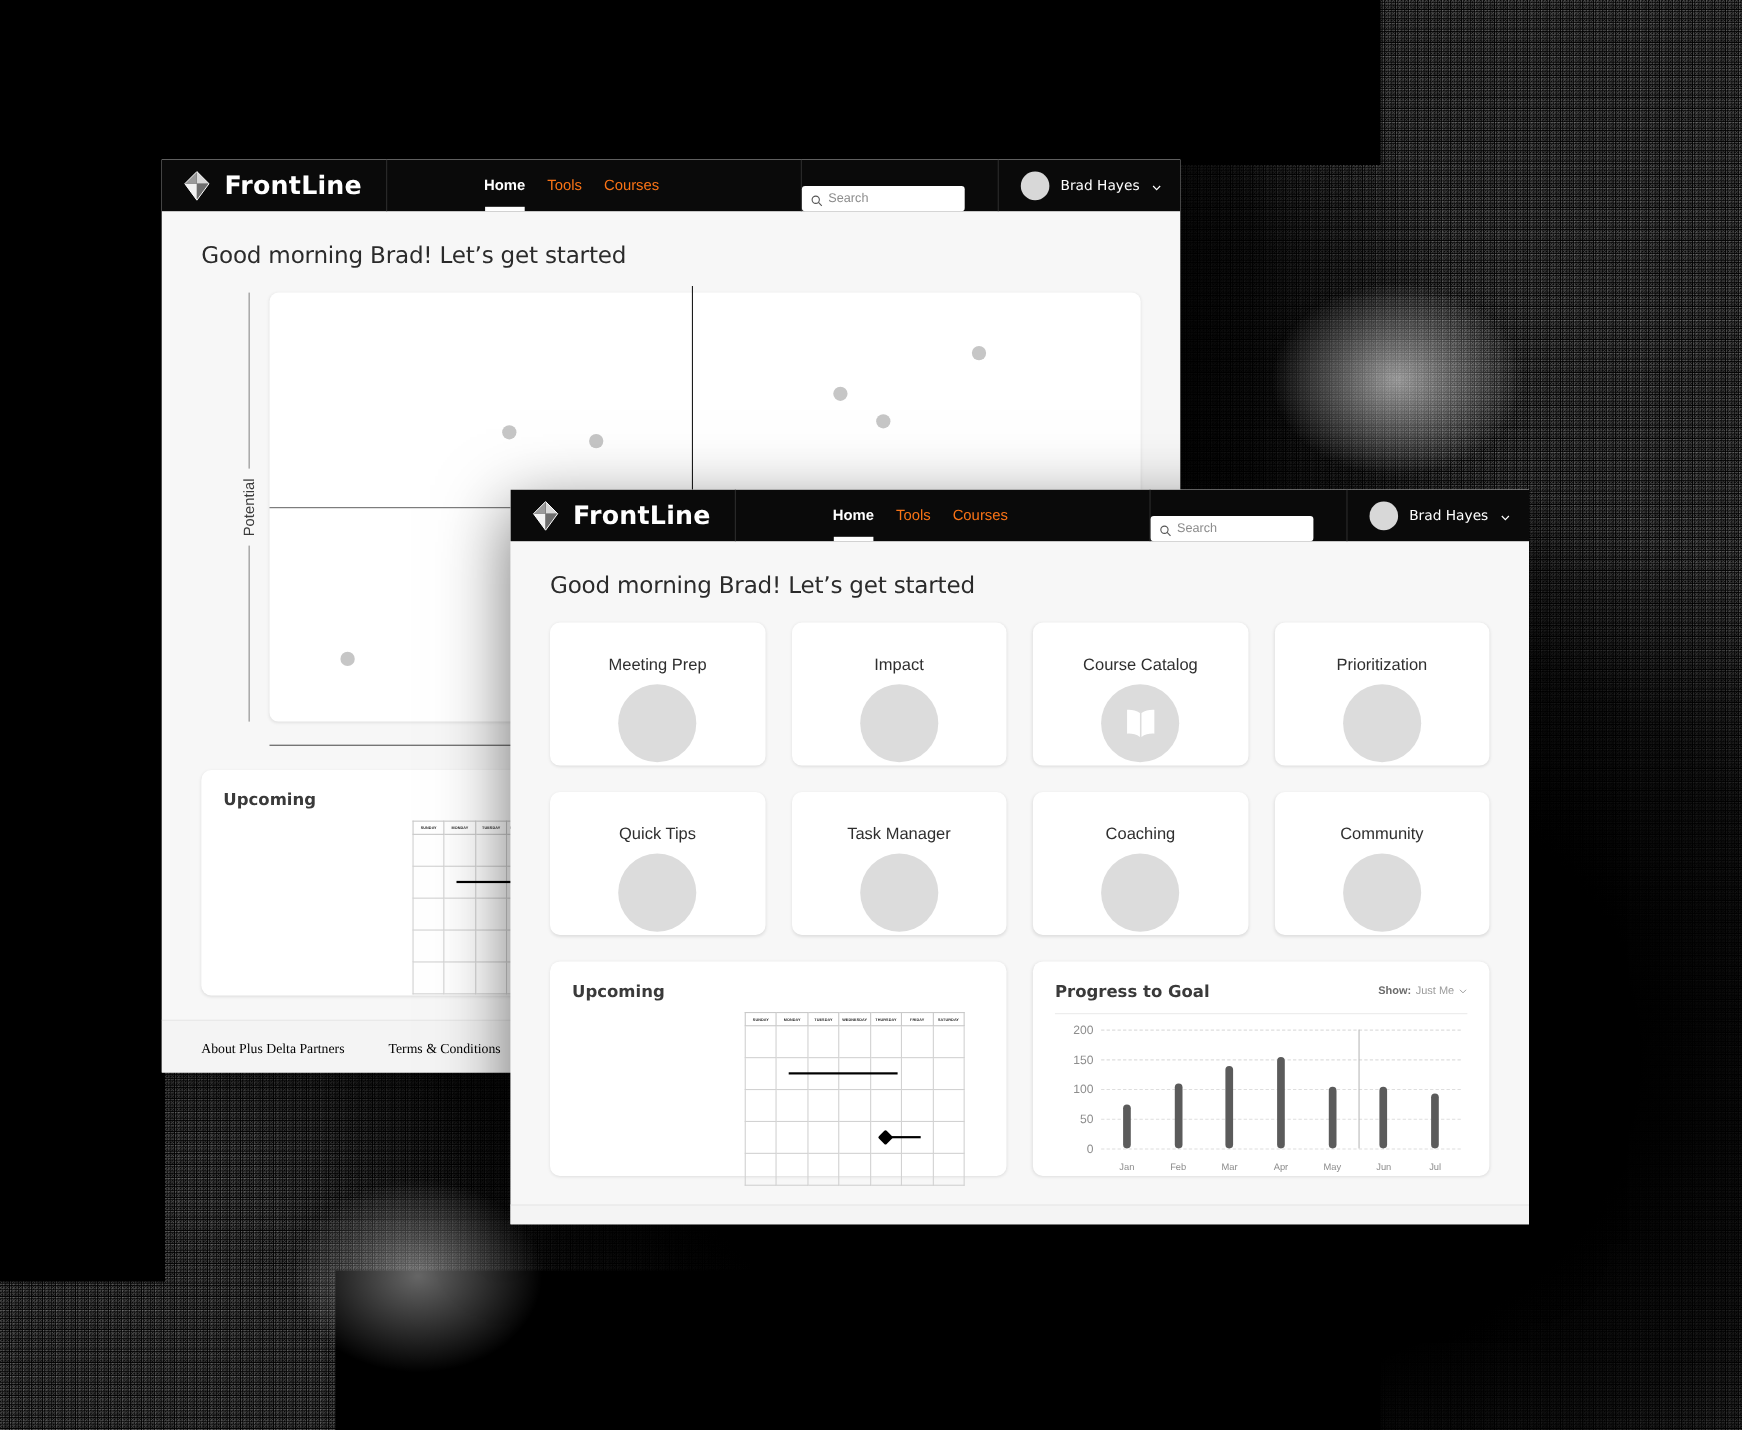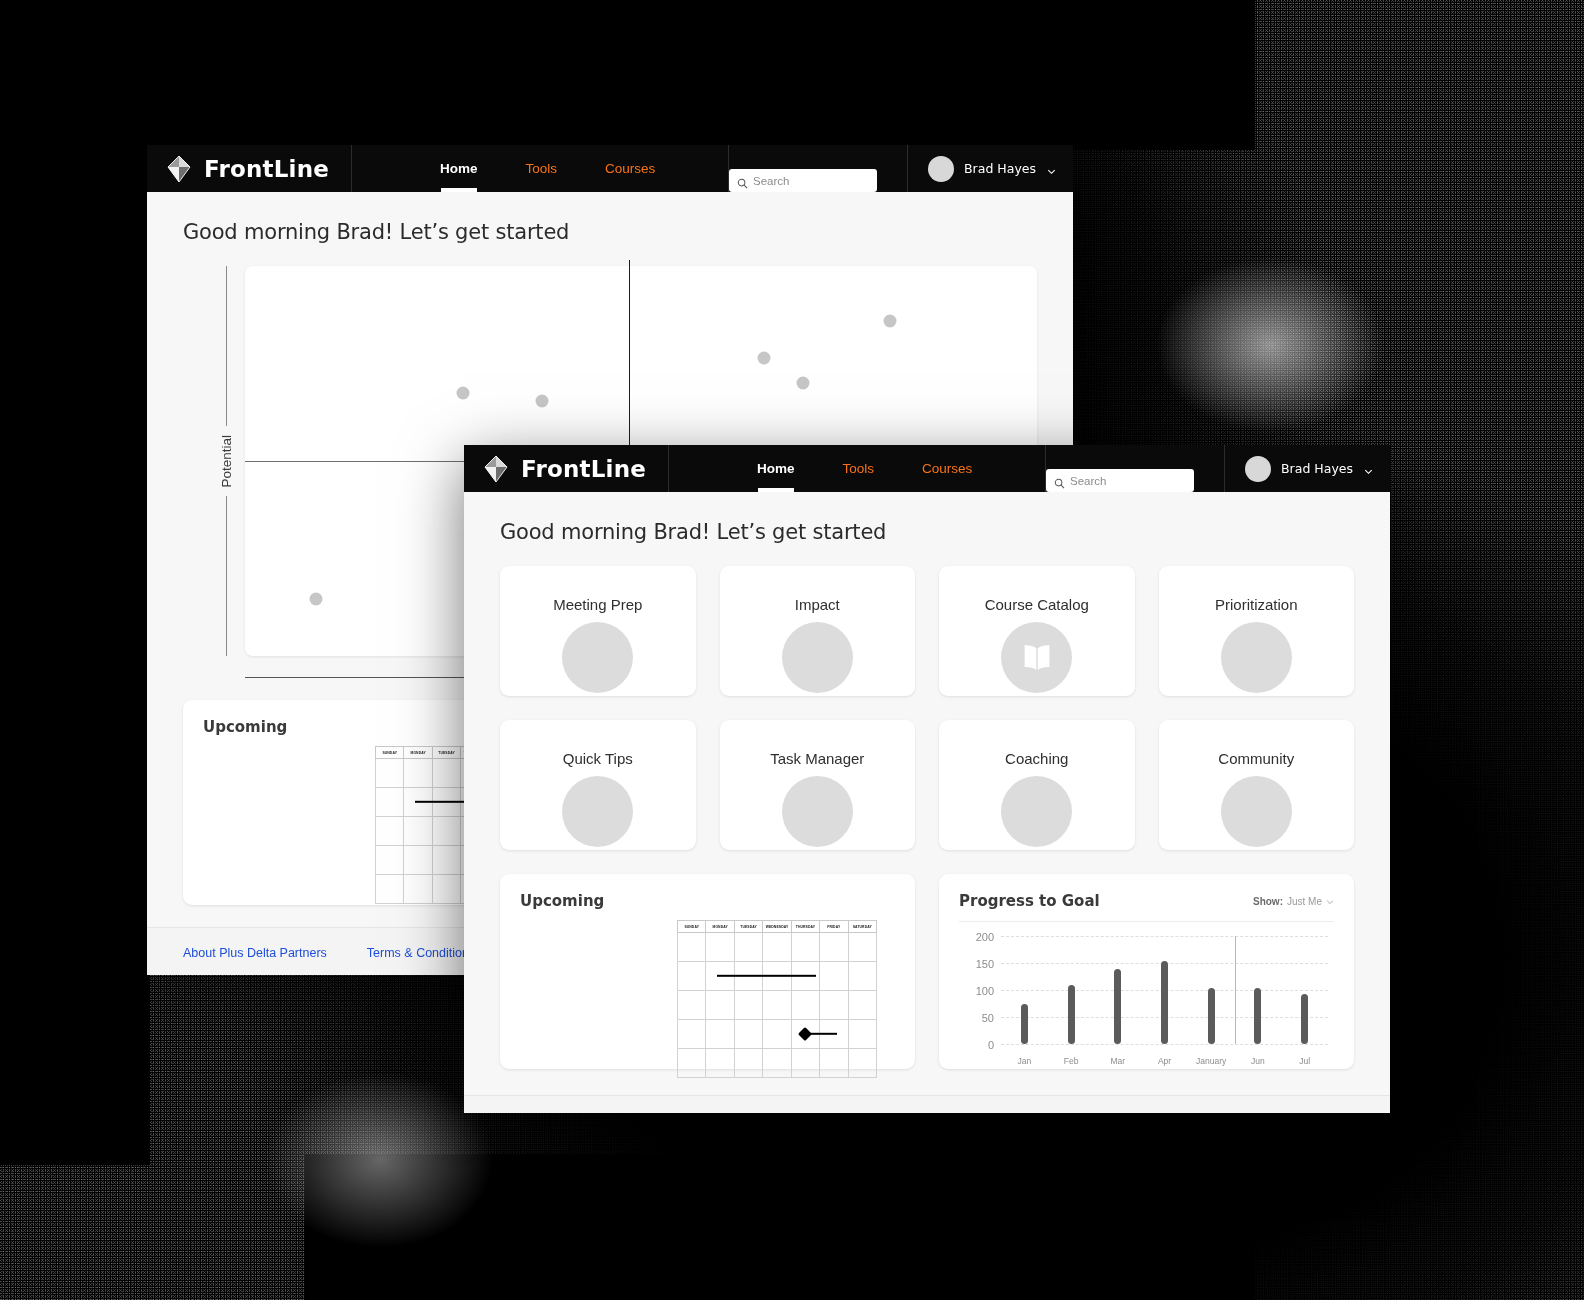--- a/index.html
+++ b/index.html
@@ -70,21 +70,21 @@
     display:flex;align-items:center;gap:11px;
     width:205px;height:100%;padding-left:18px;box-sizing:border-box;
     border-right:1px solid #2c2c2c;
   }
   .brand-mark{width:28px;height:28px;flex:0 0 28px;}
   .brand-name{
     font-size:23px;font-weight:bold;letter-spacing:.2px;color:#fff;
     font-family:"DejaVu Sans", sans-serif;
   }
   .navlinks{
-    display:flex;align-items:center;gap:48px;height:100%;
+    display:flex;align-items:center;gap:20px;height:100%;
     padding-left:88px;flex:1;box-sizing:border-box;
     border-right:1px solid #2c2c2c;
   }
   .navlink{
     font-size:13.5px;color:#f97316;position:relative;height:100%;
     display:flex;align-items:center;cursor:pointer;
   }
   .navlink.active{color:#fff;font-weight:bold;}
   .navlink.active::after{
     content:"";position:absolute;left:1px;right:1px;bottom:0;height:4px;background:#fff;
@@ -183,21 +183,21 @@
     font-family:"Liberation Sans",sans-serif;}
   .divider-v{
     position:absolute;width:1px;background:#b9b9b9;
   }
 
   
   .footer{
     border-top:1px solid #e6e6e6;background:#f4f4f4;
     padding:18px 36px;display:flex;gap:40px;box-sizing:border-box;
   }
-  .footlink{font-size:12.5px;color:#1d4ed8;cursor:pointer;font-family:Liberation Sans, sans-serif;}
+  .footlink{font-size:12.5px;color:#000000;cursor:pointer;font-family:Liberation Serif, serif;}
 
   
   .matrix-wrap{position:relative;margin-top:18px;height:390px;padding-left:48px;}
   .ylabel-axis{
     position:absolute;left:36px;top:0;bottom:0;width:14px;
     display:flex;flex-direction:column;align-items:center;
   }
   .axis-line{width:1px;background:#8a8a8a;flex:1;}
   .ylabel-text{
     writing-mode:vertical-rl;transform:rotate(180deg);
@@ -598,21 +598,21 @@
             </div>
 
             <div class="divider-v" id="chart-divider" style="left: 71.4286%; top: 0px; bottom: 0px;"></div>
           </div>
 
           <div class="xlabels">
             <span class="xlabel">Jan</span>
             <span class="xlabel">Feb</span>
             <span class="xlabel">Mar</span>
             <span class="xlabel">Apr</span>
-            <span class="xlabel">January</span>
+            <span class="xlabel">May</span>
             <span class="xlabel">Jun</span>
             <span class="xlabel">Jul</span>
           </div>
         </div>
       </div>
 
     </div>
   </div>
 
   <div class="footer" style="margin-top:26px;">

